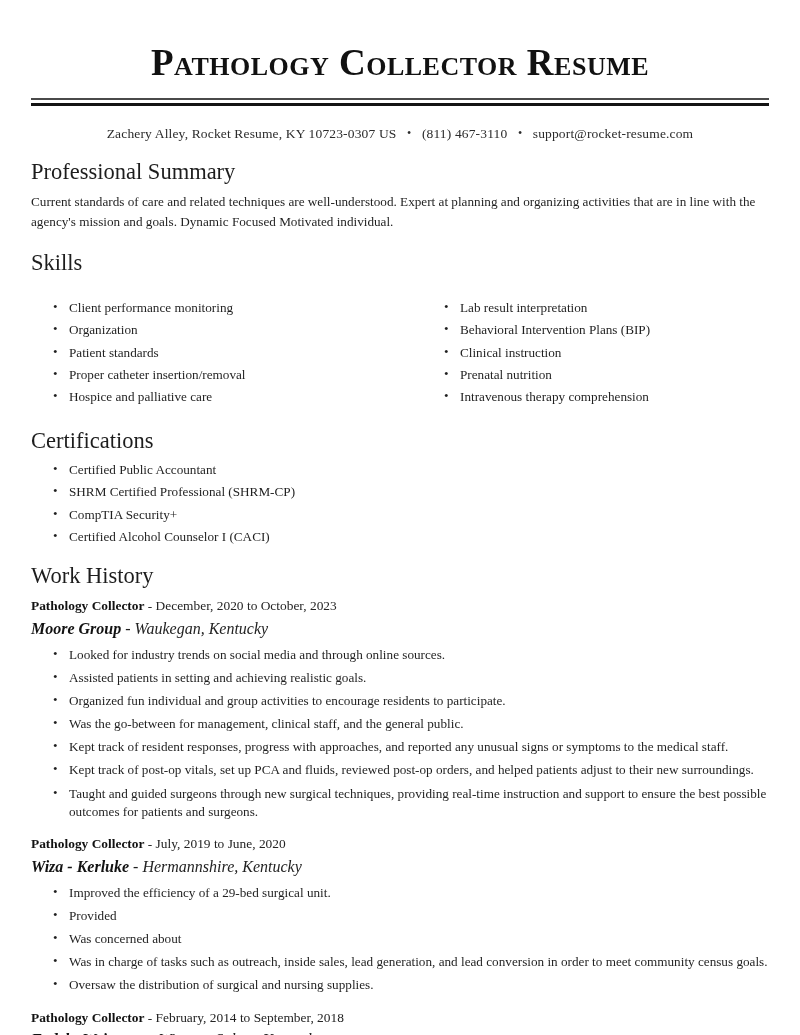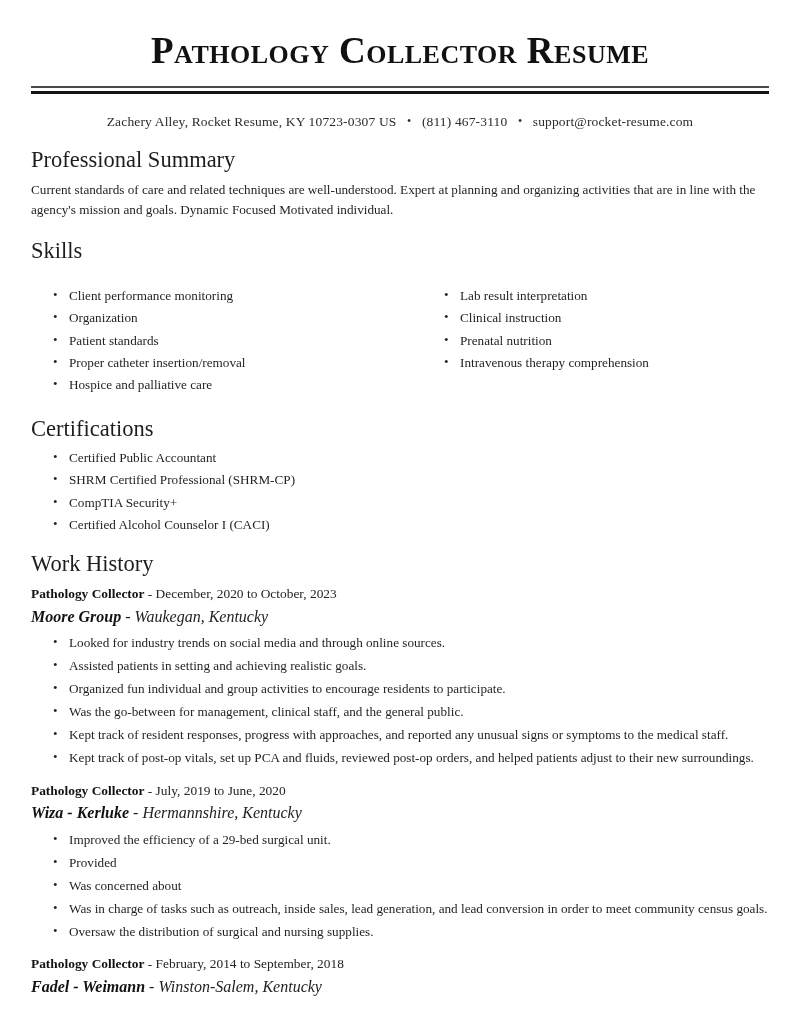--- a/index.html
+++ b/index.html
@@ -11,21 +11,21 @@
     width: 800px;
     height: 1035px;
     overflow: hidden;
     font-family: "Liberation Serif", "DejaVu Serif", serif;
     color: #1a1a1a;
   }
   .page {
     width: 800px;
     height: 1035px;
     box-sizing: border-box;
-    padding: 0 31px;
+    padding: 12px 31px;
     position: relative;
     overflow: hidden;
   }
 
   
   .doc-title {
     text-align: center;
     font-family: "Liberation Serif", "DejaVu Serif", serif;
     font-variant: small-caps;
     font-weight: 700;
@@ -210,20 +210,21 @@
           <li>Client performance monitoring</li>
           <li>Organization</li>
           <li>Patient standards</li>
           <li>Proper catheter insertion/removal</li>
           <li>Hospice and palliative care</li>
         </ul>
       </div>
       <div class="col right">
         <ul class="bullets">
           <li>Lab result interpretation</li>
+          <li>Behavioral Intervention Plans (BIP)</li>
           <li>Clinical instruction</li>
           <li>Prenatal nutrition</li>
           <li>Intravenous therapy comprehension</li>
         </ul>
       </div>
     </div>
   </div>
 
   <div class="section">
     <h2 class="section-title">Certifications</h2>
@@ -249,20 +250,21 @@
         <span class="job-dash">-</span>
         <span class="job-location">Waukegan, Kentucky</span>
       </div>
       <ul class="bullets">
         <li>Looked for industry trends on social media and through online sources.</li>
         <li>Assisted patients in setting and achieving realistic goals.</li>
         <li>Organized fun individual and group activities to encourage residents to participate.</li>
         <li>Was the go-between for management, clinical staff, and the general public.</li>
         <li>Kept track of resident responses, progress with approaches, and reported any unusual signs or symptoms to the medical staff.</li>
         <li>Kept track of post-op vitals, set up PCA and fluids, reviewed post-op orders, and helped patients adjust to their new surroundings.</li>
+        <li>Taught and guided surgeons through new surgical techniques, providing real-time instruction and support to ensure the best possible outcomes for patients and surgeons.</li>
       </ul>
     </div>
 
     <div class="job">
       <div class="job-line-1">
         <span class="job-title">Pathology Collector</span>
         <span class="job-dash">-</span>
         <span class="job-dates">July, 2019 to June, 2020</span>
       </div>
       <div class="job-line-2">

